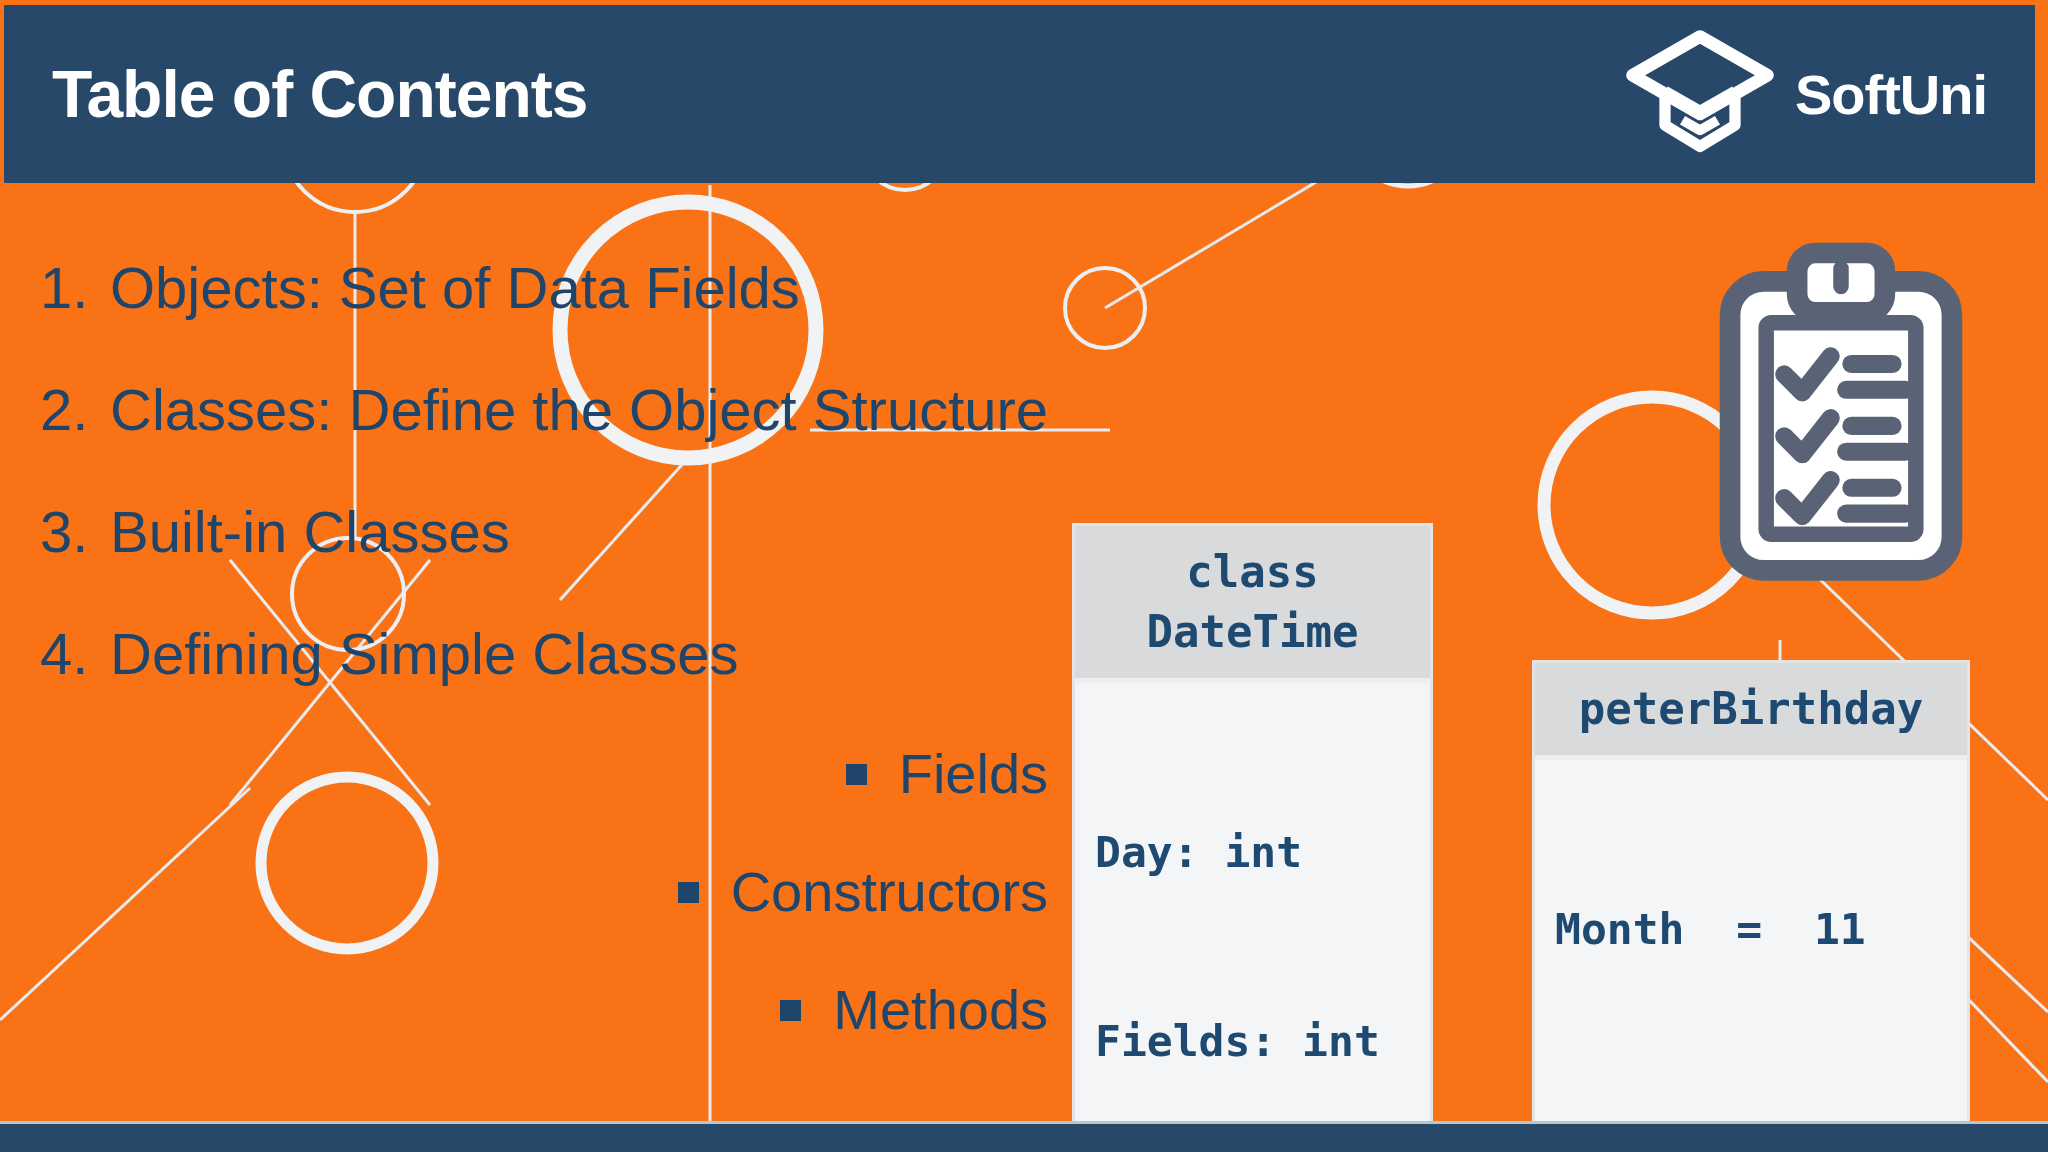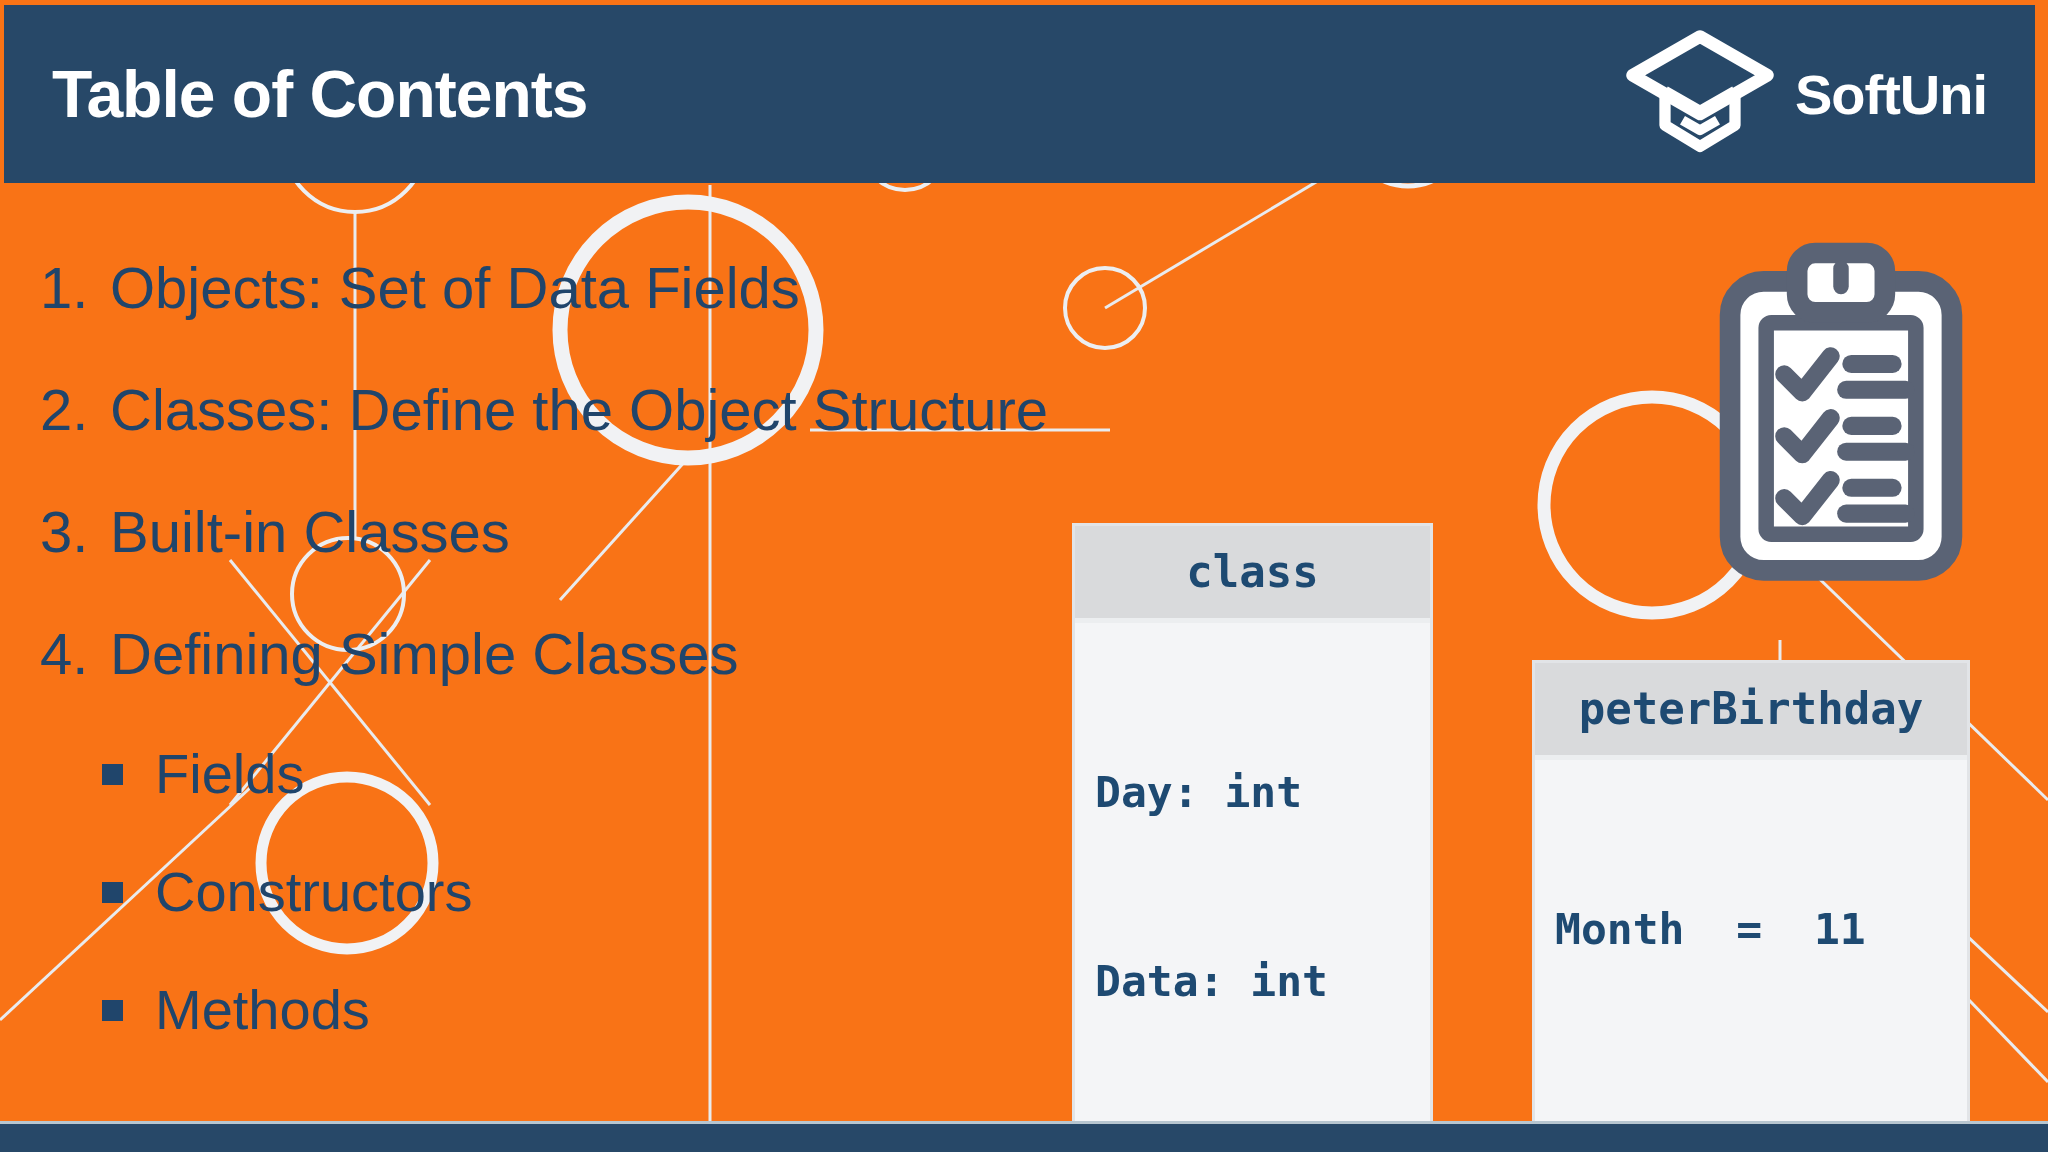--- a/index.html
+++ b/index.html
@@ -26,21 +26,21 @@
   .footer-bar{
     position:absolute; left:0; right:0; bottom:0; height:31px;
     background:#274868; border-top:3px solid #b7c6d0; box-sizing:border-box; z-index:2;
   }
   
   .toc{position:absolute; left:40px; top:227px; z-index:1;}
   .toc-list{list-style:none; margin:0; padding:0; color:#20456B;}
   .toc-item{display:flex; line-height:122px; font-size:58px; white-space:nowrap;}
   .toc-num{width:70px; flex:0 0 70px;}
   .sub-list{list-style:none; margin:0; padding:0 0 0 62px; color:#20456B;}
-  .sub-item{line-height:118px; font-size:56px; white-space:nowrap;}
+  .sub-item{line-height:118px; font-size:56px; white-space:nowrap;text-align:right;}
   .bullet-square{
     display:inline-block; width:21px; height:21px; background:#20456B;
     margin-right:32px; vertical-align:middle; margin-top:-8px;
   }
   
   .uml-box{
     position:absolute; z-index:1; box-sizing:border-box;
     background:#eceef0; border:3px solid #e2e4e7;
     display:flex; flex-direction:column; gap:5px;
     font-family:"DejaVu Sans Mono","Liberation Mono",monospace; font-weight:bold;
@@ -133,24 +133,25 @@
       </li>
       <li class="sub-item">
         <span class="bullet-square"></span><span>Methods</span>
       </li>
     </ul>
   </nav>
 
   <div class="uml-box class-box">
     <div class="uml-head">
       <div>class</div>
+      <div>DateTime</div>
     </div>
     <div class="uml-body">
       <div>Day: int</div>
-      <div>Data: int</div>
+      <div>Fields: int</div>
       
     </div>
 
   </div>
 
   <div class="uml-box object-box">
     <div class="uml-head">
       <div>peterBirthday</div>
     </div>
     <div class="uml-body">

